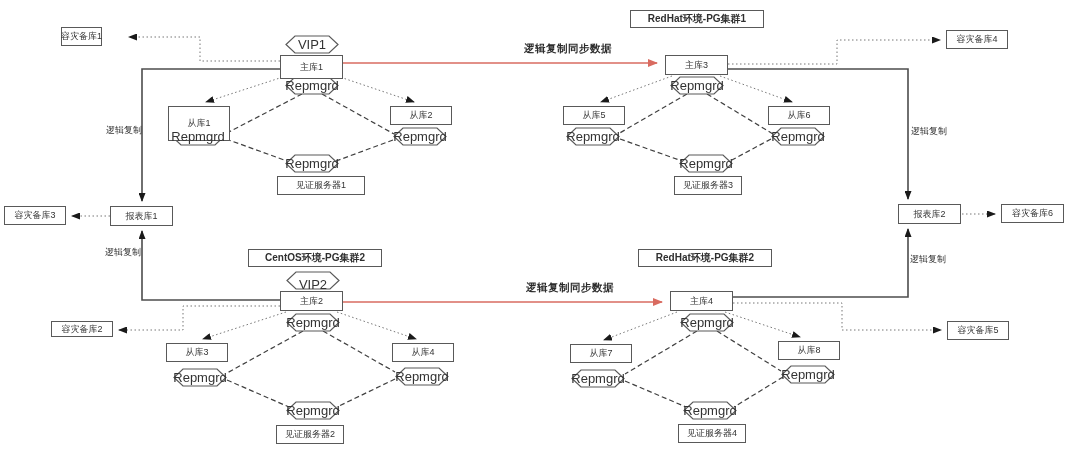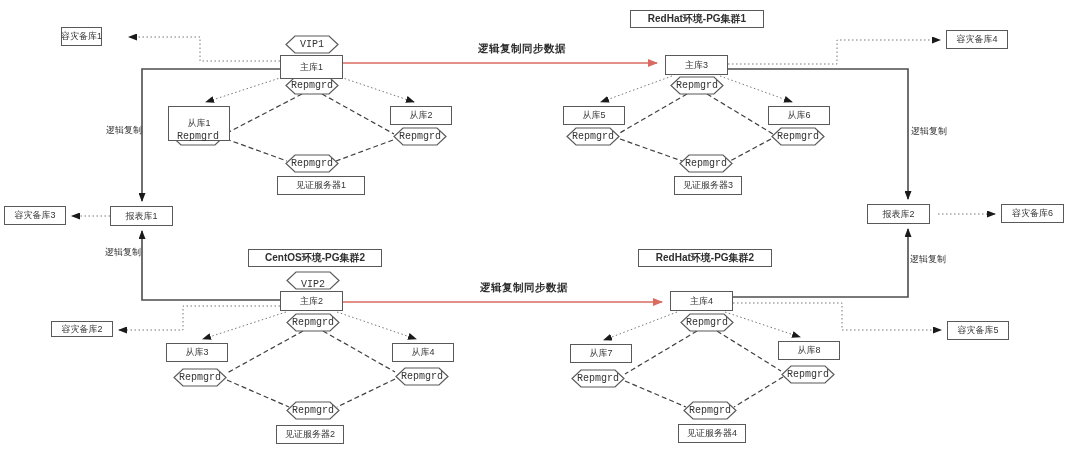--- a/index.html
+++ b/index.html
@@ -9,24 +9,24 @@
   }
   #wires{position:absolute;left:0;top:0;width:1080px;height:449px;}
   .node-box{
     position:absolute;box-sizing:border-box;border:1.2px solid #595959;background:#fff;
     display:flex;align-items:center;justify-content:center;
     font-size:9px;color:#333;white-space:nowrap;line-height:1;
   }
   .title-box{font-weight:700;font-size:10px;color:#2f2f2f;}
   .hex-label{
     position:absolute;display:flex;align-items:center;justify-content:center;
-    font-size:10px;color:#333;white-space:nowrap;line-height:1;pointer-events:none;font-family:Liberation Mono, monospace;
+    font-size:13px;color:#333;white-space:nowrap;line-height:1;pointer-events:none;
   }
   .edge-label{position:absolute;font-size:9px;color:#333;white-space:nowrap;line-height:1;}
-  .sync-label{position:absolute;font-size:10.5px;font-weight:700;color:#2b2b2b;white-space:nowrap;line-height:1;letter-spacing:.5px;}
+  .sync-label{position:absolute;font-size:10.5px;font-weight:700;color:#2b2b2b;white-space:nowrap;line-height:1;letter-spacing:.5px;margin-left:46px;}
 </style>
 </head>
 <body>
 
 <div id="stage">
 
   <svg id="wires" viewBox="0 0 1080 449" xmlns="http://www.w3.org/2000/svg">
     <defs>
       <marker id="arrB" markerUnits="userSpaceOnUse" markerWidth="9" markerHeight="7" refX="8" refY="3.5" orient="auto">
         <path d="M0,0 L9,3.5 L0,7 Z" fill="#1a1a1a"></path>
@@ -147,21 +147,21 @@
   <div class="hex-label" style="left:572px;top:370px;width:52px;height:17px">Repmgrd</div>
   <div class="node-box" style="left:778px;top:341px;width:62px;height:19px">从库8</div>
   <div class="hex-label" style="left:782px;top:366px;width:52px;height:17px">Repmgrd</div>
   <div class="hex-label" style="left:684px;top:402px;width:52px;height:17px">Repmgrd</div>
   <div class="node-box" style="left:678px;top:424px;width:68px;height:19px">见证服务器4</div>
 
   <div class="node-box" style="left:61px;top:27px;width:41px;height:19px">容灾备库1</div>
   <div class="node-box" style="left:946px;top:30px;width:62px;height:19px">容灾备库4</div>
   <div class="node-box" style="left:4px;top:206px;width:62px;height:19px">容灾备库3</div>
   <div class="node-box" style="left:110px;top:206px;width:63px;height:20px">报表库1</div>
-  <div class="node-box" style="left:867px;top:204px;width:63px;height:20px">报表库2</div>
+  <div class="node-box" style="left:898px;top:204px;width:63px;height:20px">报表库2</div>
   <div class="node-box" style="left:1001px;top:204px;width:63px;height:19px">容灾备库6</div>
   <div class="node-box" style="left:51px;top:321px;width:62px;height:16px">容灾备库2</div>
   <div class="node-box" style="left:947px;top:321px;width:62px;height:19px">容灾备库5</div>
 
   <div class="edge-label" style="left:106px;top:126px">逻辑复制</div>
   <div class="edge-label" style="left:105px;top:248px">逻辑复制</div>
   <div class="edge-label" style="left:911px;top:127px">逻辑复制</div>
   <div class="edge-label" style="left:910px;top:255px">逻辑复制</div>
   <div class="sync-label" style="left:478px;top:43px">逻辑复制同步数据</div>
   <div class="sync-label" style="left:480px;top:282px">逻辑复制同步数据</div>

